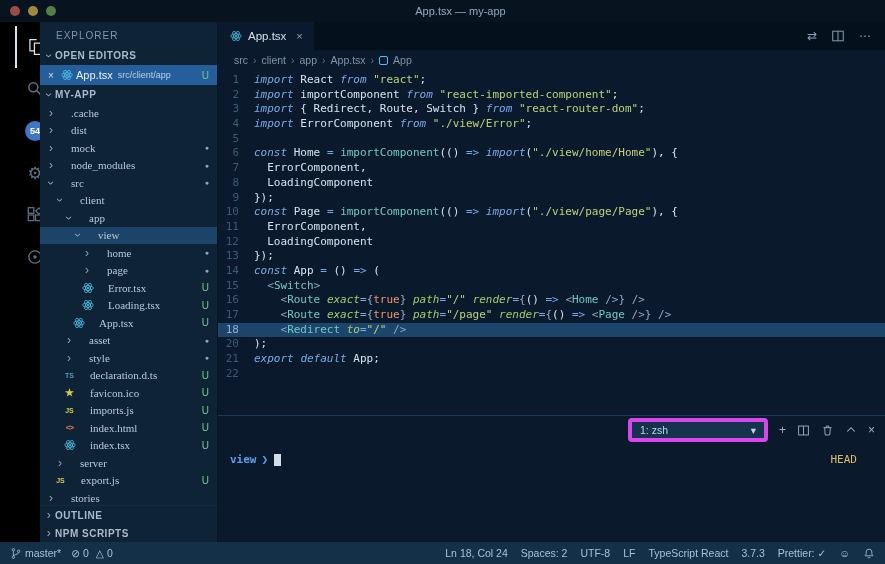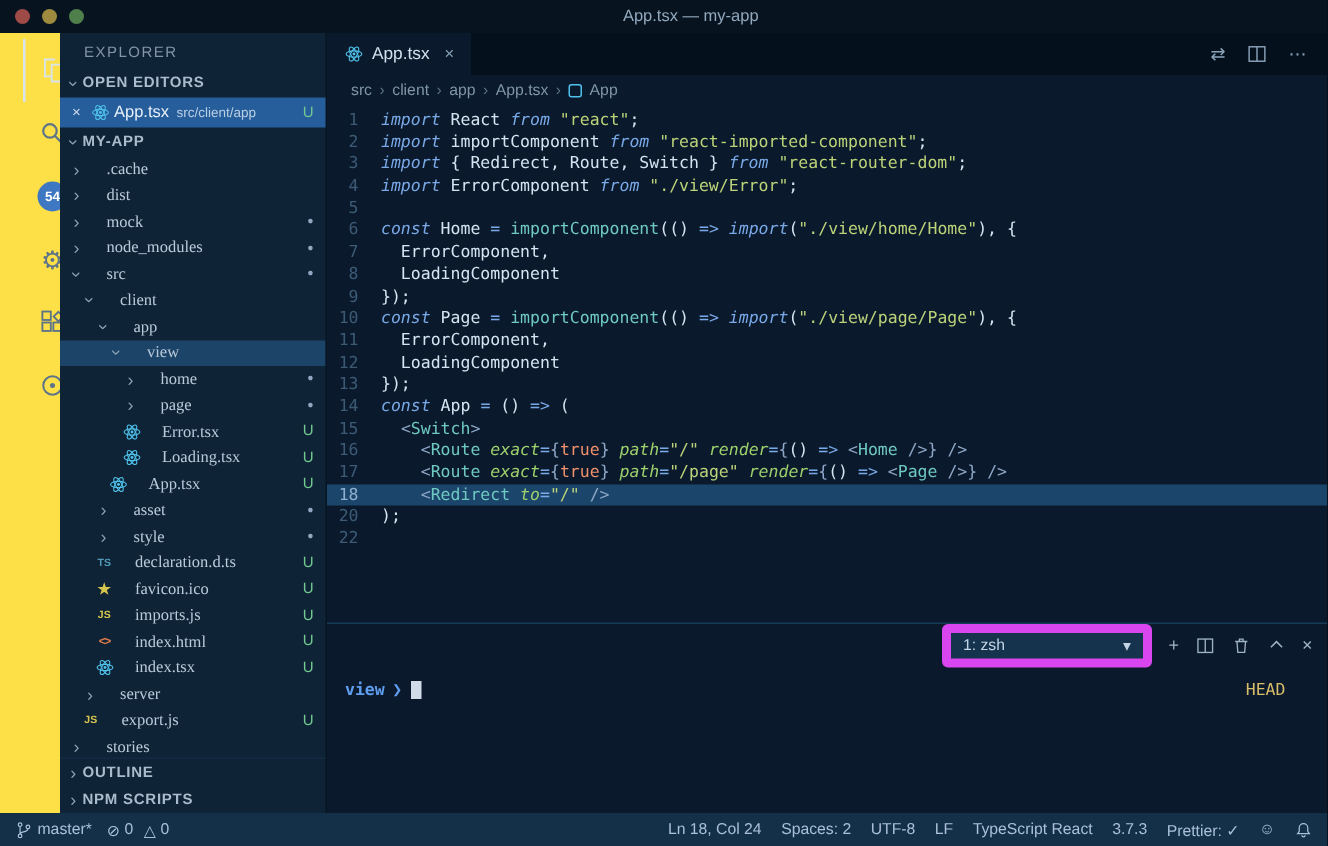--- a/index.html
+++ b/index.html
@@ -12,21 +12,21 @@
   .traffic span { width:10px; height:10px; border-radius:50%; display:block; }
   .tl-close { background:#9e4a47; }
   .tl-min { background:#9e8a3f; }
   .tl-max { background:#4f7f4a; }
   .window-title { font-size:11px; color:#93a9bd;margin-left:36px; }
 
   
   .main { flex:1; display:flex; min-height:0; }
 
   
-  .activitybar { width:40px; background:#fde047; display:flex; flex-direction:column; align-items:center; padding-top:4px; flex-shrink:0;padding-left:30px; }
+  .activitybar { width:40px; background:#000000; display:flex; flex-direction:column; align-items:center; padding-top:4px; flex-shrink:0;padding-left:30px; }
   .act-item { width:40px; height:42px; display:flex; align-items:center; justify-content:center; color:#5d7488; cursor:pointer; }
   .act-item.active { color:#d7e3ee; box-shadow:inset 2px 0 0 #d7e3ee; }
   .act-item svg { display:block; }
   .scm-badge { width:20px; height:20px; border-radius:50%; background:#3e78c2; color:#fff; font-size:9px; font-weight:bold; display:flex; align-items:center; justify-content:center; }
   .gear-glyph { font-size:17px; line-height:1; }
 
   
   .sidebar { width:178px; min-width:178px; background:#0f2336; display:flex; flex-direction:column; font-size:11px; color:#b9cadb; border-right:1px solid #071422; }
   .explorer-title { height:24px; padding:8px 0 0 16px; font-size:10px; letter-spacing:1px; color:#8296a8; }
   .section-header { height:19px; display:flex; align-items:center; font-size:10px; font-weight:bold; letter-spacing:.5px; color:#a9bccd; padding-left:3px; cursor:pointer; flex-shrink:0; }
@@ -76,21 +76,21 @@
   .tk-o { color:#7aa9e8; }
   .tk-d { color:#8fa8c8; }
   .tk-p { color:#d6e3f0; }
 
   
   .panel { height:127px; border-top:1px solid #163a57; display:flex; flex-direction:column; flex-shrink:0; }
   .panel-bar { height:28px; display:flex; align-items:center; padding:0 10px 0 14px; flex-shrink:0; }
   .panel-tab { font-size:10px; letter-spacing:.4px; color:#7f95a8; height:100%; display:flex; align-items:center; margin-right:16px; border-bottom:1px solid transparent; cursor:pointer; }
   .panel-tab.active { color:#dbe7f3; border-bottom-color:#b9d2ea; }
   .panel-right { margin-left:auto; display:flex; align-items:center; gap:11px; color:#9fb3c8; }
-  .shell-select { display:flex; align-items:center; justify-content:space-between; background:#16334e; border:6px solid #d946ef; border-radius:4px; padding:2px 8px; font-size:10.5px; color:#c3d4e4; width:140px; cursor:pointer; }
+  .shell-select { display:flex; align-items:center; justify-content:space-between; background:#16334e; border:4px solid #d946ef; border-radius:4px; padding:2px 8px; font-size:10.5px; color:#c3d4e4; width:140px; cursor:pointer; }
   .picon { cursor:pointer; display:flex; align-items:center; font-size:12px; }
   .terminal { flex:1; position:relative; padding:9px 12px; font-family:"DejaVu Sans Mono", monospace; font-size:11px; }
   .prompt-dir { color:#5f9ef0; font-weight:bold; }
   .prompt-symbol { color:#5f9ef0; margin-left:5px; }
   .term-cursor { display:inline-block; width:7px; height:12px; background:#d2dce8; vertical-align:middle; margin-left:6px; }
   .terminal-right { position:absolute; right:28px; top:9px; color:#d8bd6a; }
 
   
   .statusbar { height:22px; background:#143049; display:flex; align-items:center; padding:8px 10px; font-size:10.5px; color:#a9c0d6; flex-shrink:0; }
   .sb-left { display:flex; align-items:center; gap:10px; }
@@ -404,20 +404,21 @@
           <div class="code-line"><span class="ln">10</span><span class="code-text"><span class="tk-k">const</span><span class="tk-p"> Page </span><span class="tk-o">=</span><span class="tk-p"> </span><span class="tk-f">importComponent</span><span class="tk-p">(() </span><span class="tk-o">=&gt;</span><span class="tk-p"> </span><span class="tk-k">import</span><span class="tk-p">(</span><span class="tk-s">"./view/page/Page"</span><span class="tk-p">), {</span></span></div>
           <div class="code-line"><span class="ln">11</span><span class="code-text"><span class="tk-p">  ErrorComponent,</span></span></div>
           <div class="code-line"><span class="ln">12</span><span class="code-text"><span class="tk-p">  LoadingComponent</span></span></div>
           <div class="code-line"><span class="ln">13</span><span class="code-text"><span class="tk-p">});</span></span></div>
           <div class="code-line"><span class="ln">14</span><span class="code-text"><span class="tk-k">const</span><span class="tk-p"> App </span><span class="tk-o">=</span><span class="tk-p"> () </span><span class="tk-o">=&gt;</span><span class="tk-p"> (</span></span></div>
           <div class="code-line"><span class="ln">15</span><span class="code-text"><span class="tk-p">  </span><span class="tk-d">&lt;</span><span class="tk-f">Switch</span><span class="tk-d">&gt;</span></span></div>
           <div class="code-line"><span class="ln">16</span><span class="code-text"><span class="tk-p">    </span><span class="tk-d">&lt;</span><span class="tk-f">Route</span><span class="tk-p"> </span><span class="tk-a">exact</span><span class="tk-o">=</span><span class="tk-d">{</span><span class="tk-b">true</span><span class="tk-d">}</span><span class="tk-p"> </span><span class="tk-a">path</span><span class="tk-o">=</span><span class="tk-s">"/"</span><span class="tk-p"> </span><span class="tk-a">render</span><span class="tk-o">=</span><span class="tk-d">{</span><span class="tk-p">() </span><span class="tk-o">=&gt;</span><span class="tk-p"> </span><span class="tk-d">&lt;</span><span class="tk-f">Home</span><span class="tk-p"> </span><span class="tk-d">/&gt;</span><span class="tk-d">}</span><span class="tk-p"> </span><span class="tk-d">/&gt;</span></span></div>
           <div class="code-line"><span class="ln">17</span><span class="code-text"><span class="tk-p">    </span><span class="tk-d">&lt;</span><span class="tk-f">Route</span><span class="tk-p"> </span><span class="tk-a">exact</span><span class="tk-o">=</span><span class="tk-d">{</span><span class="tk-b">true</span><span class="tk-d">}</span><span class="tk-p"> </span><span class="tk-a">path</span><span class="tk-o">=</span><span class="tk-s">"/page"</span><span class="tk-p"> </span><span class="tk-a">render</span><span class="tk-o">=</span><span class="tk-d">{</span><span class="tk-p">() </span><span class="tk-o">=&gt;</span><span class="tk-p"> </span><span class="tk-d">&lt;</span><span class="tk-f">Page</span><span class="tk-p"> </span><span class="tk-d">/&gt;</span><span class="tk-d">}</span><span class="tk-p"> </span><span class="tk-d">/&gt;</span></span></div>
           <div class="code-line active"><span class="ln">18</span><span class="code-text"><span class="tk-p">    </span><span class="tk-d">&lt;</span><span class="tk-f">Redirect</span><span class="tk-p"> </span><span class="tk-a">to</span><span class="tk-o">=</span><span class="tk-s">"/"</span><span class="tk-p"> </span><span class="tk-d">/&gt;</span></span></div>
           <div class="code-line"><span class="ln">20</span><span class="code-text"><span class="tk-p">);</span></span></div>
+          <div class="code-line"><span class="ln">21</span><span class="code-text"><span class="tk-k">export</span><span class="tk-p"> </span><span class="tk-k">default</span><span class="tk-p"> App;</span></span></div>
           <div class="code-line"><span class="ln">22</span><span class="code-text"></span></div>
         </div>
 
       <div class="panel">
         <div class="panel-bar">
           <div class="panel-right">
             <div class="shell-select">
               <span>1: zsh</span>
               <span>▾</span>
             </div>

